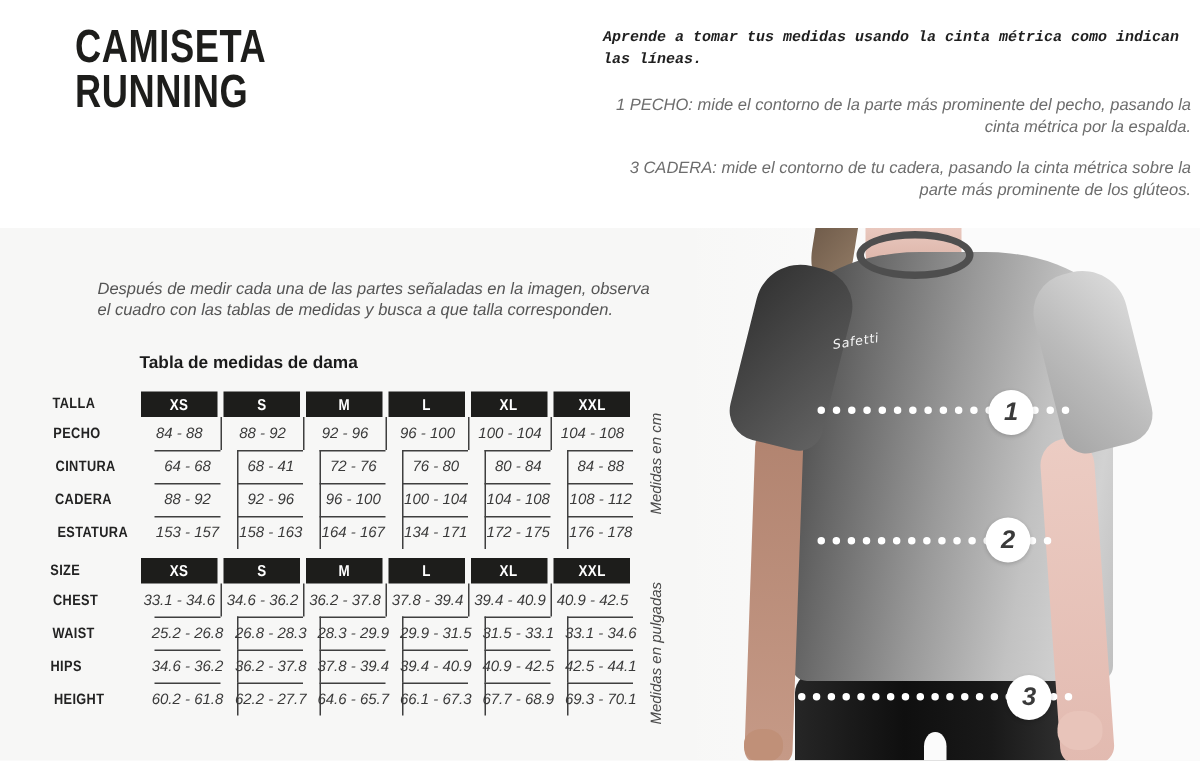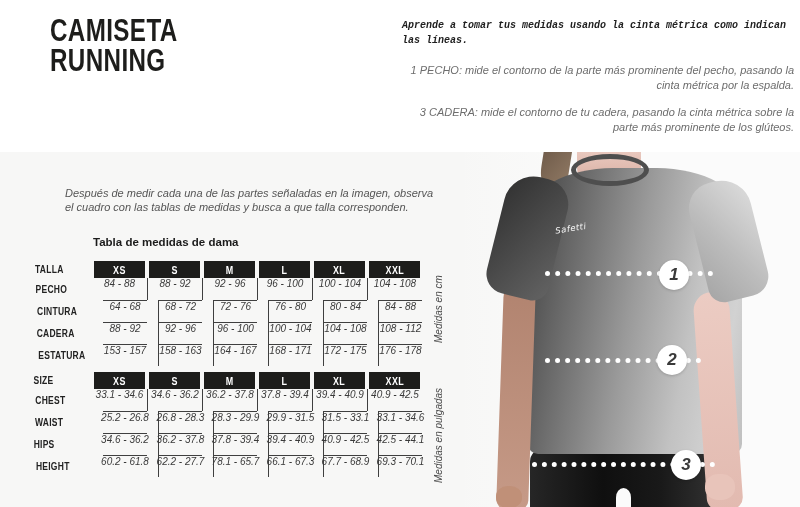--- a/index.html
+++ b/index.html
@@ -51,21 +51,21 @@
     font-weight:700;font-size:10px;color:#222;white-space:nowrap;
   }
   .st-label span{display:inline-block;transform:scaleX(0.85);transform-origin:right center;letter-spacing:.3px;}
   .st-size{
     height:17px;margin:0 2px;background:#1d1d1b;color:#fff;
     display:flex;align-items:center;justify-content:center;
     font-weight:700;font-size:10.5px;
   }
   .st-size span{display:inline-block;transform:scaleX(0.85);letter-spacing:.4px;}
   .st-cell{
-    display:flex;align-items:flex-start;justify-content:center;
+    display:flex;align-items:center;justify-content:center;
     font-style:italic;font-size:10px;color:#3a3a3a;white-space:nowrap;
   }
   .st-cell.vline{border-left:1px solid #3f3f3f;}
   .st-cell.hline{border-top:1px solid #3f3f3f;margin-left:11px;}
   .unit-label{
     position:absolute;left:429px;width:18px;
     writing-mode:vertical-rl;transform:rotate(180deg);
     font-style:italic;font-size:10px;color:#4a4a4a;
     display:flex;align-items:center;justify-content:center;white-space:nowrap;
   }
@@ -174,21 +174,21 @@
       <span>100 - 104</span>
     </div>
     <div class="st-cell vline">
       <span>104 - 108</span>
     </div>
     <div class="st-label"><span>CINTURA</span></div>
     <div class="st-cell hline">
       <span>64 - 68</span>
     </div>
     <div class="st-cell vline hline">
-      <span>68 - 72</span>
+      <span>68 - 41</span>
     </div>
     <div class="st-cell vline hline">
       <span>72 - 76</span>
     </div>
     <div class="st-cell vline hline">
       <span>76 - 80</span>
     </div>
     <div class="st-cell vline hline">
       <span>80 - 84</span>
     </div>
@@ -218,21 +218,21 @@
     <div class="st-cell hline">
       <span>153 - 157</span>
     </div>
     <div class="st-cell vline hline">
       <span>158 - 163</span>
     </div>
     <div class="st-cell vline hline">
       <span>164 - 167</span>
     </div>
     <div class="st-cell vline hline">
-      <span>168 - 171</span>
+      <span>134 - 171</span>
     </div>
     <div class="st-cell vline hline">
       <span>172 - 175</span>
     </div>
     <div class="st-cell vline hline">
       <span>176 - 178</span>
     </div>
   </div>
 <div class="size-table t2" id="table-1">
     <div class="st-label"><span>SIZE</span></div>
@@ -312,21 +312,21 @@
       <span>42.5 - 44.1</span>
     </div>
     <div class="st-label"><span>HEIGHT</span></div>
     <div class="st-cell hline">
       <span>60.2 - 61.8</span>
     </div>
     <div class="st-cell vline hline">
       <span>62.2 - 27.7</span>
     </div>
     <div class="st-cell vline hline">
-      <span>78.1 - 65.7</span>
+      <span>64.6 - 65.7</span>
     </div>
     <div class="st-cell vline hline">
       <span>66.1 - 67.3</span>
     </div>
     <div class="st-cell vline hline">
       <span>67.7 - 68.9</span>
     </div>
     <div class="st-cell vline hline">
       <span>69.3 - 70.1</span>
     </div>

